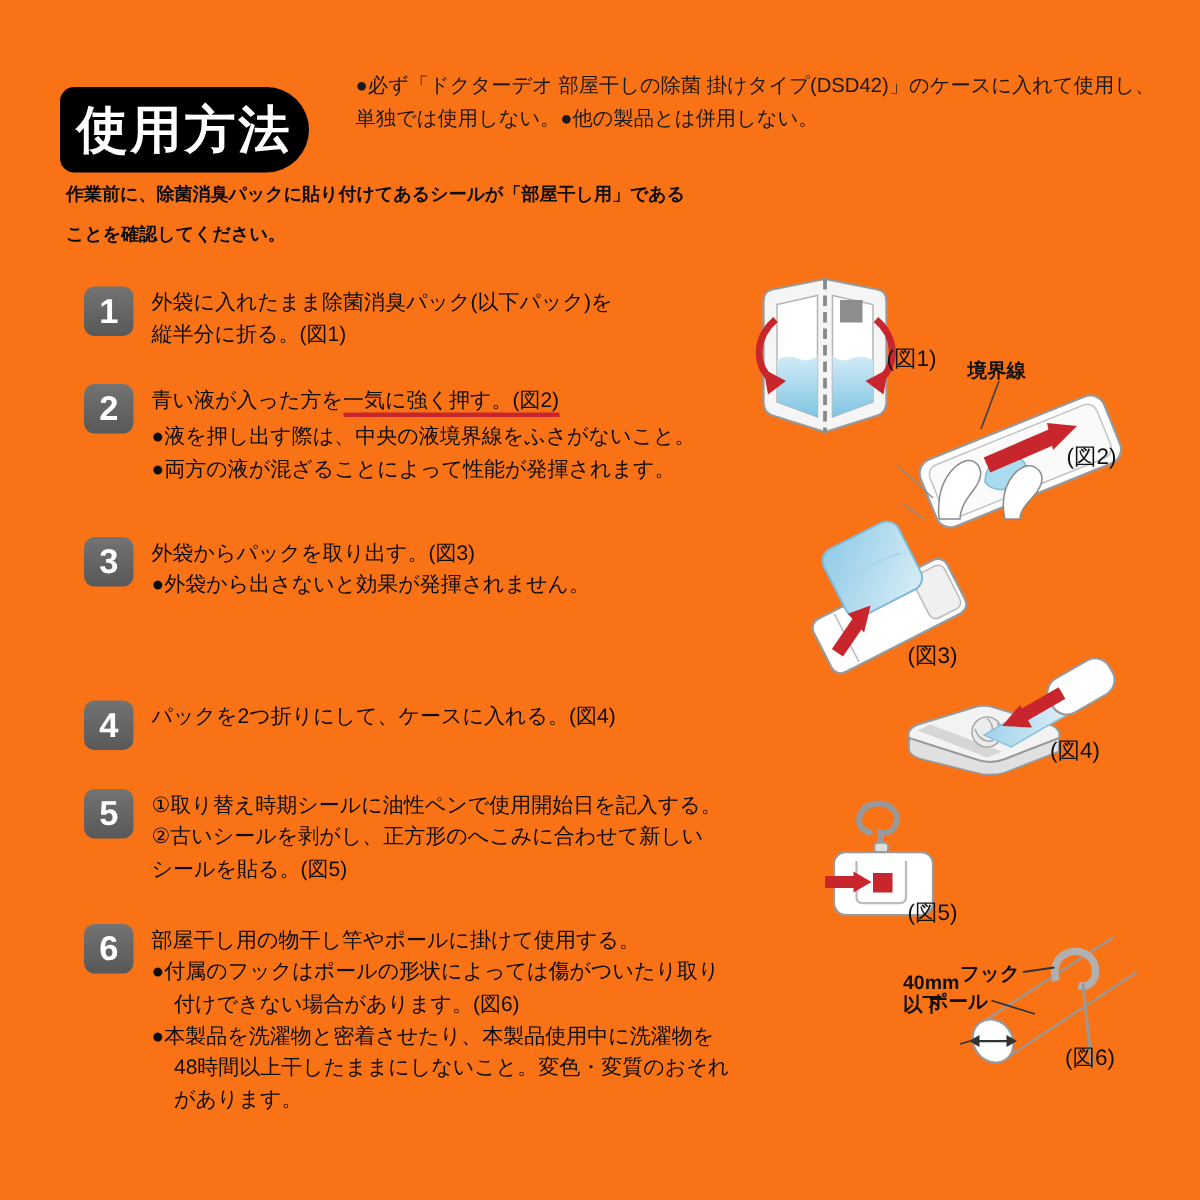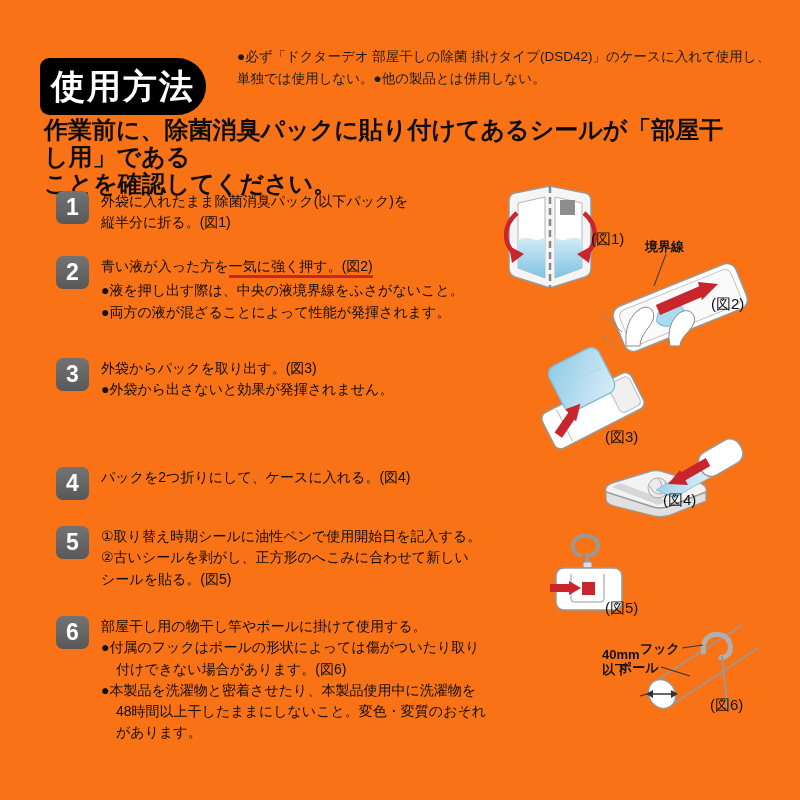--- a/index.html
+++ b/index.html
@@ -17,21 +17,21 @@
     background:#000;border-radius:10px 30px 30px 10px;
     color:#fff;font-size:34px;font-weight:bold;letter-spacing:2px;
     display:flex;align-items:center;justify-content:center;
   }
   .header-note{
     position:absolute;left:214px;top:46px;width:560px;
     font-size:13.5px;line-height:22px;color:#1a1a1a;margin-left:23px;
   }
   .intro{
     position:absolute;left:44px;top:116px;width:700px;
-    font-size:24px;line-height:27px;font-weight:600;color:#0d0d0d;
+    font-size:12px;line-height:27px;font-weight:600;color:#0d0d0d;
   }
 
   .step{position:absolute;left:56px;display:flex;gap:12px;}
   .step-num{
     flex:0 0 auto;width:33px;height:33px;border-radius:7px;
     background:linear-gradient(180deg,#737373,#585858);
     color:#fff;font-weight:bold;font-size:23px;
     display:flex;align-items:center;justify-content:center;
   }
   .step-text{font-size:14px;line-height:21.3px;color:#0d0d0d;width:470px;}
@@ -181,21 +181,21 @@
     <path d="M16 51 L24 47 L72 65 L62 69 Z" fill="#d6d6d6"></path>
     <circle cx="62" cy="52" r="10" fill="#ececec" stroke="#aaa"></circle>
     <path d="M62 43 Q68 48 64 56 M54 50 Q57 59 66 58 M69 46 Q72 53 65 58" stroke="#aaa" fill="none"></path>
     <path d="M60 54 Q84 40 104 28 L120 38 Q98 50 78 62 Z" fill="url(#lg4)" stroke="#8fc2dc"></path>
     <g transform="rotate(-30 126 22)">
       <rect x="102" y="8" width="46" height="26" rx="11" fill="#fff" stroke="#999" stroke-width="1.4"></rect>
     </g>
     <line x1="112" y1="26" x2="86" y2="41" stroke="var(--accent-red)" stroke-width="9"></line>
     <polygon points="72,48 84,34 92,49" fill="var(--accent-red)"></polygon>
   </svg>
-  <div class="fig-label" style="left:663px;top:491px">(図4)</div>
+  <div class="fig-label" style="left:700px;top:491px">(図4)</div>
 
   <svg style="left:536px;top:531px" width="108" height="80" viewBox="0 0 108 80">
     <path d="M44 24 C34 22 34 8 46 5 C57 3 65 11 61 19 C59 23 55 25 51 24 L51 32" fill="none" stroke="#999" stroke-width="4" stroke-linecap="round"></path>
     <rect x="47" y="31" width="9" height="6" rx="2" fill="#ddd" stroke="#999"></rect>
     <rect x="20" y="37" width="66" height="42" rx="8" fill="#fff" stroke="#999" stroke-width="1.5"></rect>
     <path d="M35 43 L35 67 Q35 71 39 71 L64 71 Q68 71 68 67 L68 43" fill="none" stroke="#bbb" stroke-width="1.5"></path>
     <rect x="46" y="51" width="13" height="13" fill="var(--accent-red)"></rect>
     <line x1="14" y1="57" x2="34" y2="57" stroke="var(--accent-red)" stroke-width="8"></line>
     <polygon points="45,57 33,50 33,64" fill="var(--accent-red)"></polygon>
   </svg>

